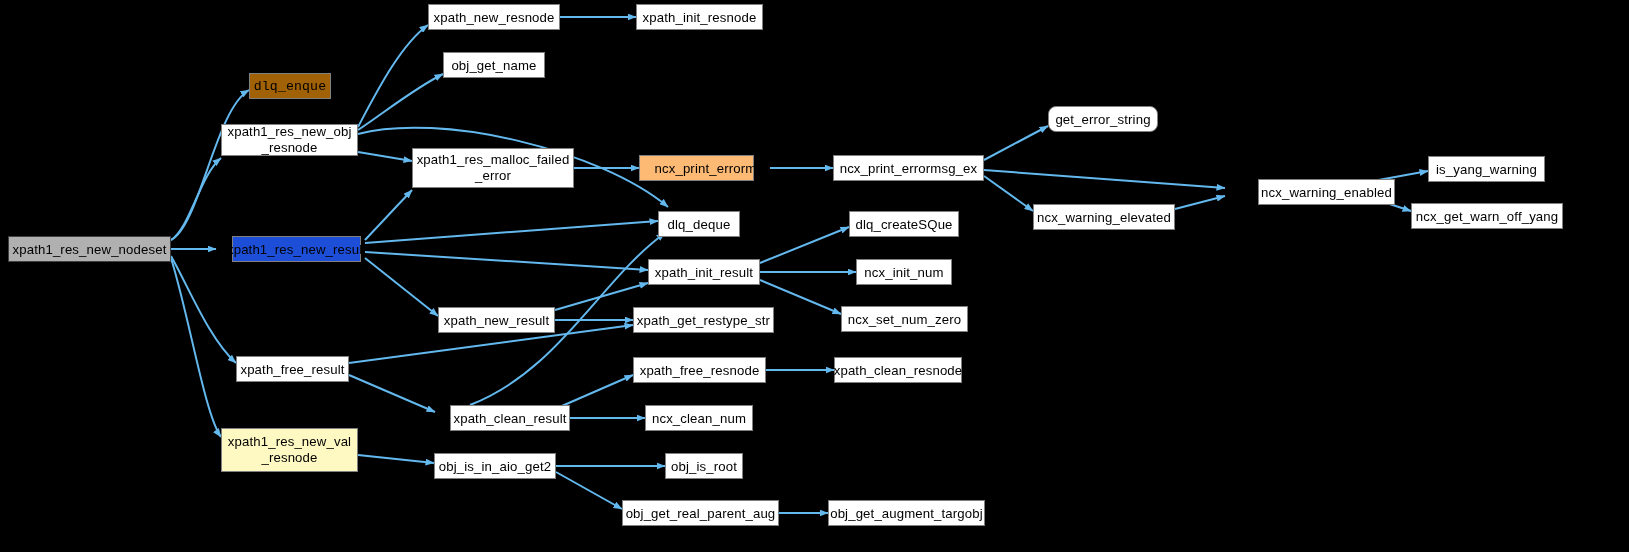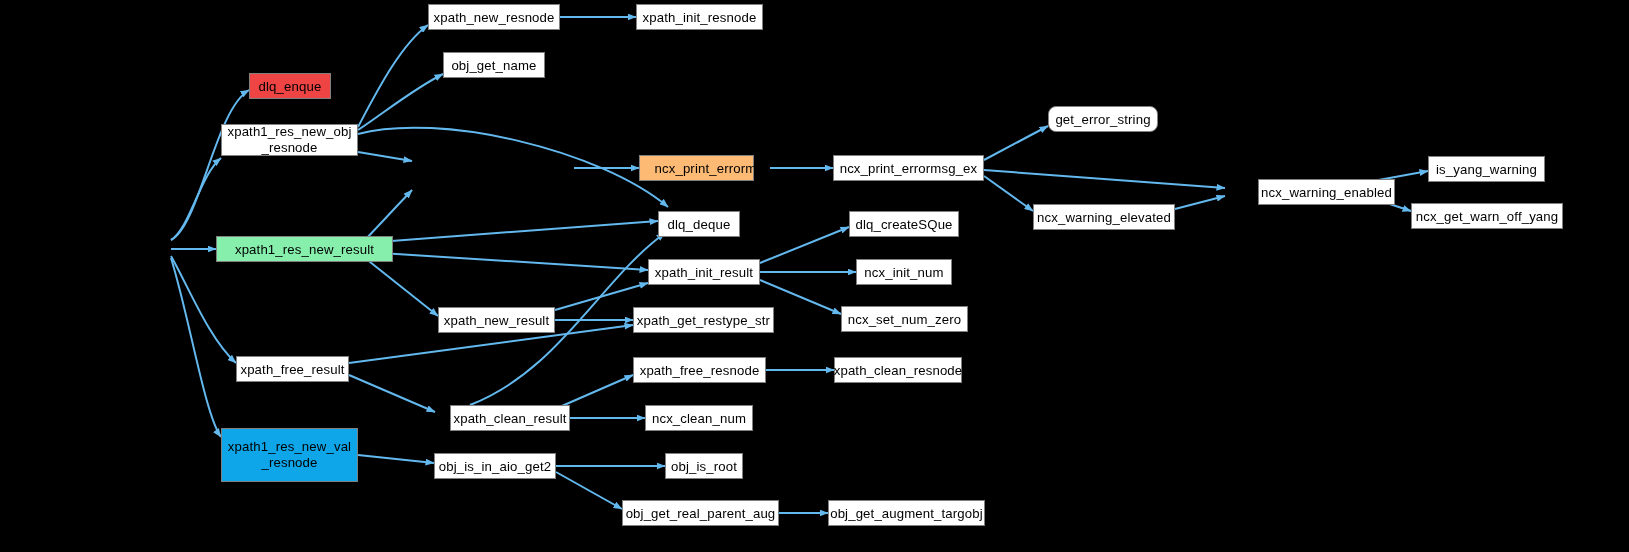--- a/index.html
+++ b/index.html
@@ -97,46 +97,49 @@
         <path d="M555,409 L633,375" fill="none" stroke="#63b8ee" stroke-width="2" marker-end="url(#arrowhead)"></path>
         <path d="M555,418 L645,418" fill="none" stroke="#63b8ee" stroke-width="2" marker-end="url(#arrowhead)"></path>
         <path d="M766,370 L834,370" fill="none" stroke="#63b8ee" stroke-width="2" marker-end="url(#arrowhead)"></path>
         <path d="M358,455 L434,463" fill="none" stroke="#63b8ee" stroke-width="2" marker-end="url(#arrowhead)"></path>
         <path d="M556,466 L665,466" fill="none" stroke="#63b8ee" stroke-width="2" marker-end="url(#arrowhead)"></path>
         <path d="M556,472 L622,509" fill="none" stroke="#63b8ee" stroke-width="2" marker-end="url(#arrowhead)"></path>
         <path d="M779,513 L828,513" fill="none" stroke="#63b8ee" stroke-width="2" marker-end="url(#arrowhead)"></path>
       </g>
   </svg>
   <div id="node-layer">
-      <div class="gnode" style="left: 249px; top: 73px; width: 82px; height: 26px; background: #ef4444; border-color: rgb(128, 128, 128); color: rgb(0, 0, 0);">dlq_enque</div>
+      <div class="gnode root" style="left: 8px; top: 236px; width: 163px; height: 26px; background: rgb(176, 176, 176); border-color: rgb(64, 64, 64); color: rgb(0, 0, 0);">xpath1_res_new_nodeset</div>
+      <div class="gnode" style="left: 249px; top: 73px; width: 82px; height: 26px; background: #a16207; border-color: rgb(128, 128, 128); color: rgb(0, 0, 0); font-family: Liberation Mono, monospace;">dlq_enque</div>
       <div class="gnode two-line" style="left: 221px; top: 124px; width: 137px; height: 32px; background: rgb(255, 255, 255); border-color: rgb(128, 128, 128); color: rgb(0, 0, 0);">xpath1_res_new_obj
 _resnode</div>
       <div class="gnode" style="left: 428px; top: 4px; width: 132px; height: 26px; background: rgb(255, 255, 255); border-color: rgb(128, 128, 128); color: rgb(0, 0, 0);">xpath_new_resnode</div>
       <div class="gnode" style="left: 636px; top: 4px; width: 127px; height: 26px; background: rgb(255, 255, 255); border-color: rgb(128, 128, 128); color: rgb(0, 0, 0);">xpath_init_resnode</div>
       <div class="gnode" style="left: 443px; top: 52px; width: 102px; height: 26px; background: rgb(255, 255, 255); border-color: rgb(128, 128, 128); color: rgb(0, 0, 0);">obj_get_name</div>
+      <div class="gnode two-line" style="left: 412px; top: 148px; width: 162px; height: 40px; background: rgb(255, 255, 255); border-color: rgb(128, 128, 128); color: rgb(0, 0, 0);">xpath1_res_malloc_failed
+_error</div>
       <div class="gnode" style="left: 639px; top: 155px; width: 115px; height: 26px; background: #fdba74; border-color: rgb(128, 128, 128); color: rgb(0, 0, 0); padding-left: 32px;">ncx_print_errormsg</div>
       <div class="gnode" style="left: 833px; top: 155px; width: 151px; height: 26px; background: rgb(255, 255, 255); border-color: rgb(128, 128, 128); color: rgb(0, 0, 0);">ncx_print_errormsg_ex</div>
       <div class="gnode" style="left: 1048px; top: 106px; width: 110px; height: 26px; background: rgb(255, 255, 255); border-color: rgb(128, 128, 128); color: rgb(0, 0, 0); border-radius: 8px;">get_error_string</div>
       <div class="gnode" style="left: 1033px; top: 204px; width: 142px; height: 26px; background: rgb(255, 255, 255); border-color: rgb(128, 128, 128); color: rgb(0, 0, 0);">ncx_warning_elevated</div>
       <div class="gnode" style="left: 1225px; top: 179px; width: 137px; height: 26px; background: rgb(255, 255, 255); border-color: rgb(128, 128, 128); color: rgb(0, 0, 0); margin-left: 33px;">ncx_warning_enabled</div>
       <div class="gnode" style="left: 1428px; top: 156px; width: 117px; height: 26px; background: rgb(255, 255, 255); border-color: rgb(128, 128, 128); color: rgb(0, 0, 0);">is_yang_warning</div>
       <div class="gnode" style="left: 1411px; top: 203px; width: 152px; height: 26px; background: rgb(255, 255, 255); border-color: rgb(128, 128, 128); color: rgb(0, 0, 0);">ncx_get_warn_off_yang</div>
-      <div class="gnode" style="left: 216px; top: 236px; width: 177px; height: 26px; background: #86efac; border-color: rgb(128, 128, 128); color: rgb(0, 0, 0);">xpath1_res_new_result</div>
+      <div class="gnode" style="left: 232px; top: 236px; width: 129px; height: 26px; background: #1d4ed8; border-color: rgb(128, 128, 128); color: rgb(0, 0, 0);">xpath1_res_new_result</div>
       <div class="gnode" style="left: 658px; top: 211px; width: 82px; height: 26px; background: rgb(255, 255, 255); border-color: rgb(128, 128, 128); color: rgb(0, 0, 0);">dlq_deque</div>
       <div class="gnode" style="left: 648px; top: 259px; width: 112px; height: 26px; background: rgb(255, 255, 255); border-color: rgb(128, 128, 128); color: rgb(0, 0, 0);">xpath_init_result</div>
       <div class="gnode" style="left: 849px; top: 211px; width: 110px; height: 26px; background: rgb(255, 255, 255); border-color: rgb(128, 128, 128); color: rgb(0, 0, 0);">dlq_createSQue</div>
       <div class="gnode" style="left: 856px; top: 259px; width: 96px; height: 26px; background: rgb(255, 255, 255); border-color: rgb(128, 128, 128); color: rgb(0, 0, 0);">ncx_init_num</div>
       <div class="gnode" style="left: 841px; top: 306px; width: 127px; height: 26px; background: rgb(255, 255, 255); border-color: rgb(128, 128, 128); color: rgb(0, 0, 0);">ncx_set_num_zero</div>
       <div class="gnode" style="left: 438px; top: 307px; width: 117px; height: 26px; background: rgb(255, 255, 255); border-color: rgb(128, 128, 128); color: rgb(0, 0, 0);">xpath_new_result</div>
       <div class="gnode" style="left: 633px; top: 307px; width: 141px; height: 26px; background: rgb(255, 255, 255); border-color: rgb(128, 128, 128); color: rgb(0, 0, 0);">xpath_get_restype_str</div>
       <div class="gnode" style="left: 236px; top: 356px; width: 113px; height: 26px; background: rgb(255, 255, 255); border-color: rgb(128, 128, 128); color: rgb(0, 0, 0);">xpath_free_result</div>
       <div class="gnode" style="left: 633px; top: 357px; width: 133px; height: 26px; background: rgb(255, 255, 255); border-color: rgb(128, 128, 128); color: rgb(0, 0, 0);">xpath_free_resnode</div>
       <div class="gnode" style="left: 834px; top: 357px; width: 128px; height: 26px; background: rgb(255, 255, 255); border-color: rgb(128, 128, 128); color: rgb(0, 0, 0);">xpath_clean_resnode</div>
       <div class="gnode" style="left: 450px; top: 405px; width: 120px; height: 26px; background: rgb(255, 255, 255); border-color: rgb(128, 128, 128); color: rgb(0, 0, 0);">xpath_clean_result</div>
       <div class="gnode" style="left: 645px; top: 405px; width: 108px; height: 26px; background: rgb(255, 255, 255); border-color: rgb(128, 128, 128); color: rgb(0, 0, 0);">ncx_clean_num</div>
-      <div class="gnode two-line" style="left: 221px; top: 428px; width: 137px; height: 54px; background: #0ea5e9; border-color: rgb(128, 128, 128); color: rgb(0, 0, 0);">xpath1_res_new_val
+      <div class="gnode two-line" style="left: 221px; top: 428px; width: 137px; height: 44px; background: #fef9c3; border-color: rgb(128, 128, 128); color: rgb(0, 0, 0);">xpath1_res_new_val
 _resnode</div>
       <div class="gnode" style="left: 434px; top: 453px; width: 122px; height: 26px; background: rgb(255, 255, 255); border-color: rgb(128, 128, 128); color: rgb(0, 0, 0);">obj_is_in_aio_get2</div>
       <div class="gnode" style="left: 665px; top: 453px; width: 78px; height: 26px; background: rgb(255, 255, 255); border-color: rgb(128, 128, 128); color: rgb(0, 0, 0);">obj_is_root</div>
       <div class="gnode" style="left: 622px; top: 500px; width: 157px; height: 26px; background: rgb(255, 255, 255); border-color: rgb(128, 128, 128); color: rgb(0, 0, 0);">obj_get_real_parent_aug</div>
       <div class="gnode" style="left: 828px; top: 500px; width: 157px; height: 26px; background: rgb(255, 255, 255); border-color: rgb(128, 128, 128); color: rgb(0, 0, 0);">obj_get_augment_targobj</div>
     </div>
 </div>
 
 </body></html>

